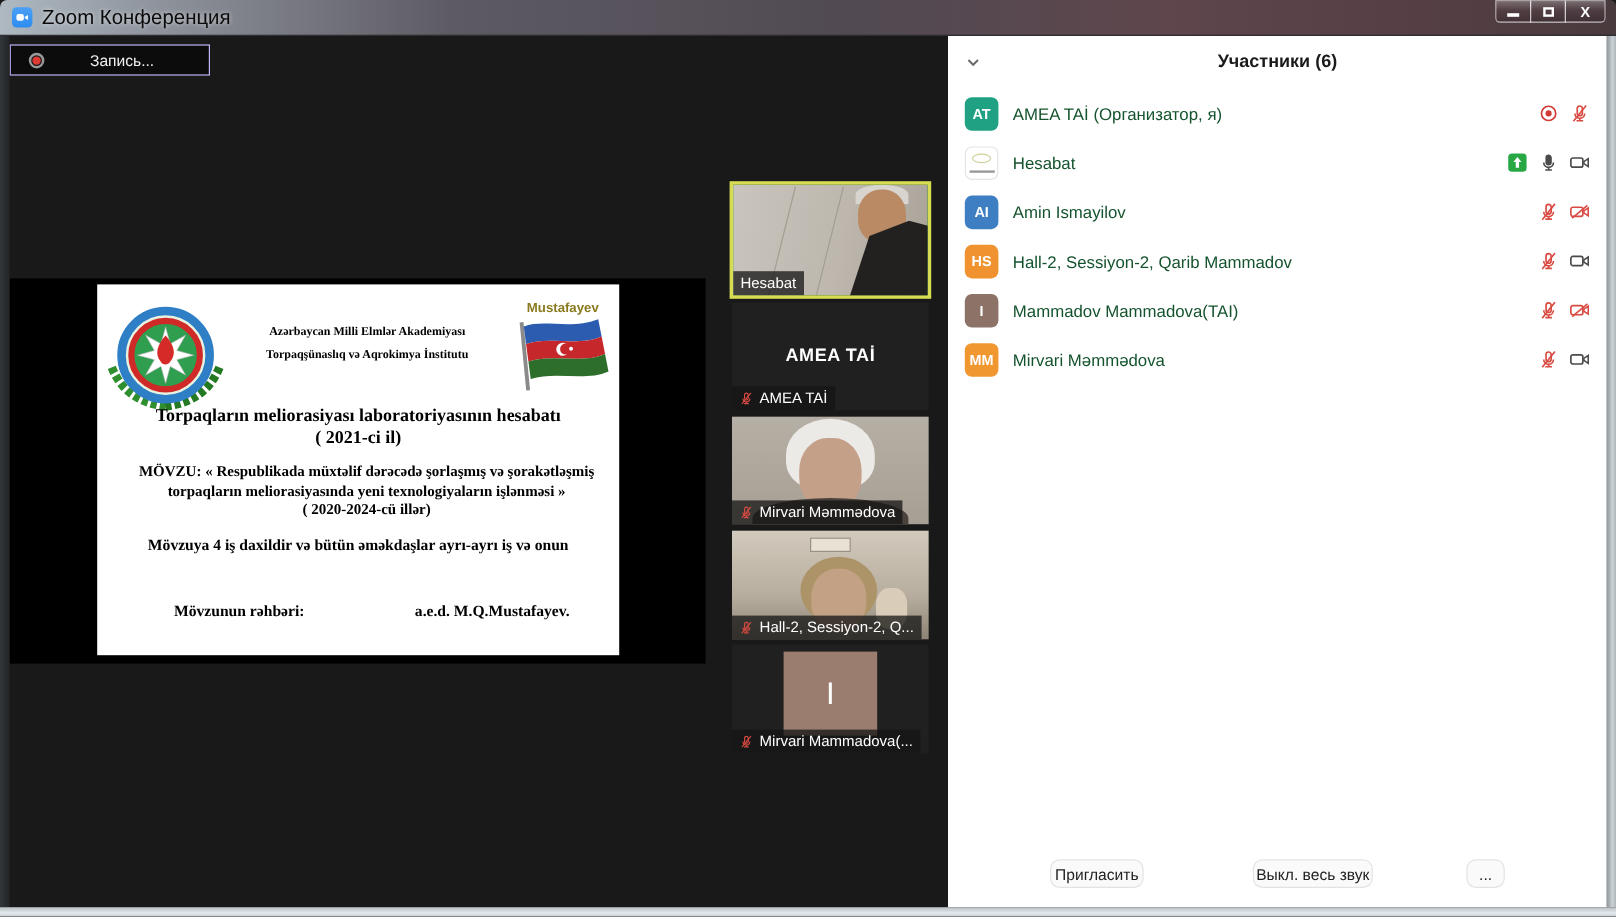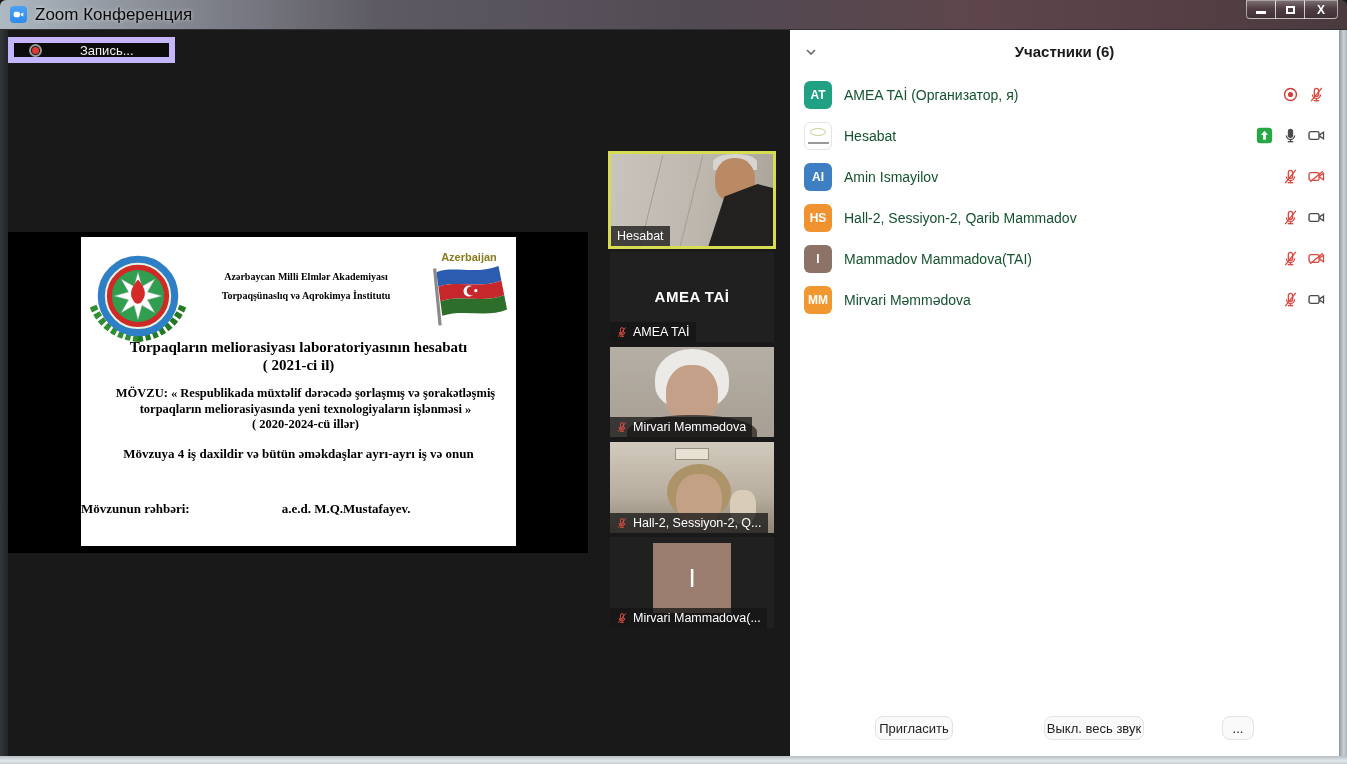--- a/index.html
+++ b/index.html
@@ -29,39 +29,39 @@
   .glyph-close { color:#fff; font-size:12px; font-weight:bold; line-height:1; }
 
   .frame-left  { position:absolute; left:0; top:30px; width:8px; height:726px; background:linear-gradient(90deg,#33373a,#222527); }
   .frame-right { position:absolute; right:0; top:30px; width:8px; height:726px; background:linear-gradient(90deg,#8f979c,#ccd3d7 60%,#aab2b7); }
   .frame-bottom{ position:absolute; left:0; bottom:0; width:1347px; height:8px; background:linear-gradient(180deg,#b7bfc4,#e3e9ec 60%,#c6cdd1); }
 
   
   .main-area { position:absolute; left:8px; top:30px; width:782px; height:726px; background:#191919; }
 
   .rec-badge { position:absolute; left:0; top:7px; width:167px; height:26px;
-    background:#0c0c0c; border:6px solid #c4b5fd; display:flex; align-items:center; }
+    background:#0c0c0c; border:1px solid #c4b5fd; display:flex; align-items:center; }
   .rec-dot-outer { width:13px; height:13px; border-radius:50%; border:2px solid #9a9a9a; margin-left:15px;
     display:flex; align-items:center; justify-content:center; background:#1a1a1a; }
   .rec-dot-inner { width:7px; height:7px; border-radius:50%; background:#e03a34; }
   .rec-label { color:#f0f0f0; font-size:13px; margin-left:38px; }
 
   
   .share-area { position:absolute; left:0; top:202px; width:580px; height:321px; background:#000; }
   .slide { position:absolute; left:73px; top:5px; width:435px; height:309px; background:#fff; color:#000;
     font-family:"Liberation Serif", serif; font-weight:bold; }
   .slide-emblem { position:absolute; left:6px; top:16px; width:102px; height:92px; }
   .slide-org { position:absolute; left:100px; top:30px; width:250px; text-align:center; font-size:10px; line-height:19px; }
   .slide-flag-wrap { position:absolute; right:2px; top:14px; width:90px; text-align:center; }
   .slide-flag-label { color:#8a7a1e; font-size:11px; font-weight:bold; font-family:"Liberation Sans",sans-serif; }
   .slide-title { position:absolute; left:0; top:101px; width:100%; text-align:center; font-size:15px; line-height:18px; }
   .slide-topic { position:absolute; left:0; top:149px; width:100%; text-align:center; font-size:12.5px; line-height:15.5px;padding-left:14px; }
   .slide-body { position:absolute; left:0; top:209px; width:100%; text-align:center; font-size:13px; line-height:16px; }
   .slide-leader { position:absolute; left:0; top:264px; width:100%; font-size:13px; display:flex; }
-  .leader-label { }
+  .leader-label { margin-left:64px; }
   .leader-value { margin-left:92px; }
 
   
   .tile { position:absolute; left:602px; width:164px; background:#202020; overflow:hidden; }
   .tile-active { left:600px; width:168px; border:3px solid #d8dc52; outline:1px solid #6cc24a; outline-offset:-4px; }
   .tile-label { position:absolute; left:0; bottom:0; max-width:100%; background:rgba(20,20,20,.75);
     color:#fff; font-size:12.5px; padding:3px 6px; display:flex; align-items:center; white-space:nowrap; }
   .tile-label svg { width:12px; height:12px; margin-right:5px; flex:none; }
   .tile-center-name { position:absolute; left:0; top:36px; width:100%; text-align:center; color:#fff;
     font-size:15px; font-weight:bold; letter-spacing:.5px; }
@@ -187,21 +187,21 @@
         <polygon points="73,42 59.2,45.8 66.3,58.3 53.8,51.2 50,65 46.2,51.2 33.7,58.3 40.8,45.8 27,42 40.8,38.2 33.7,25.7 46.2,32.8 50,19 53.8,32.8 66.3,25.7 59.2,38.2" fill="#fff" stroke="#b5b5b5" stroke-width="0.5"></polygon>
         <path d="M50 26 C57 34 59 41 54 47 C52 50.5 47.5 50.5 45.8 47 C41 41 43 34 50 26 z" fill="#d42b28"></path>
       </svg>
 
       <div class="slide-org">
         <div>Azərbaycan Milli Elmlər Akademiyası</div>
         <div>Torpaqşünaslıq və Aqrokimya İnstitutu</div>
       </div>
 
       <div class="slide-flag-wrap">
-        <div class="slide-flag-label">Azerbaijan</div>
+        <div class="slide-flag-label">Mustafayev</div>
         <svg viewBox="0 0 95 72" width="88" height="66">
           <line x1="10" y1="6" x2="16" y2="68" stroke="#8a8a8a" stroke-width="3.5"></line>
           <g transform="rotate(-4 12 10)">
             <path d="M12 10 C30 4 55 16 80 8 L82 24 C60 32 34 20 13 26 z" fill="#2b5cb0"></path>
             <path d="M13 26 C34 20 60 32 82 24 L84 40 C62 48 36 36 14 42 z" fill="#c6272b"></path>
             <path d="M14 42 C36 36 62 48 84 40 L86 56 C64 64 38 52 15 58 z" fill="#2c6e2a"></path>
             <circle cx="46" cy="33" r="6" fill="#fff"></circle>
             <circle cx="48.5" cy="33" r="5" fill="#c6272b"></circle>
             <circle cx="53.5" cy="33" r="1.8" fill="#fff"></circle>
           </g>

